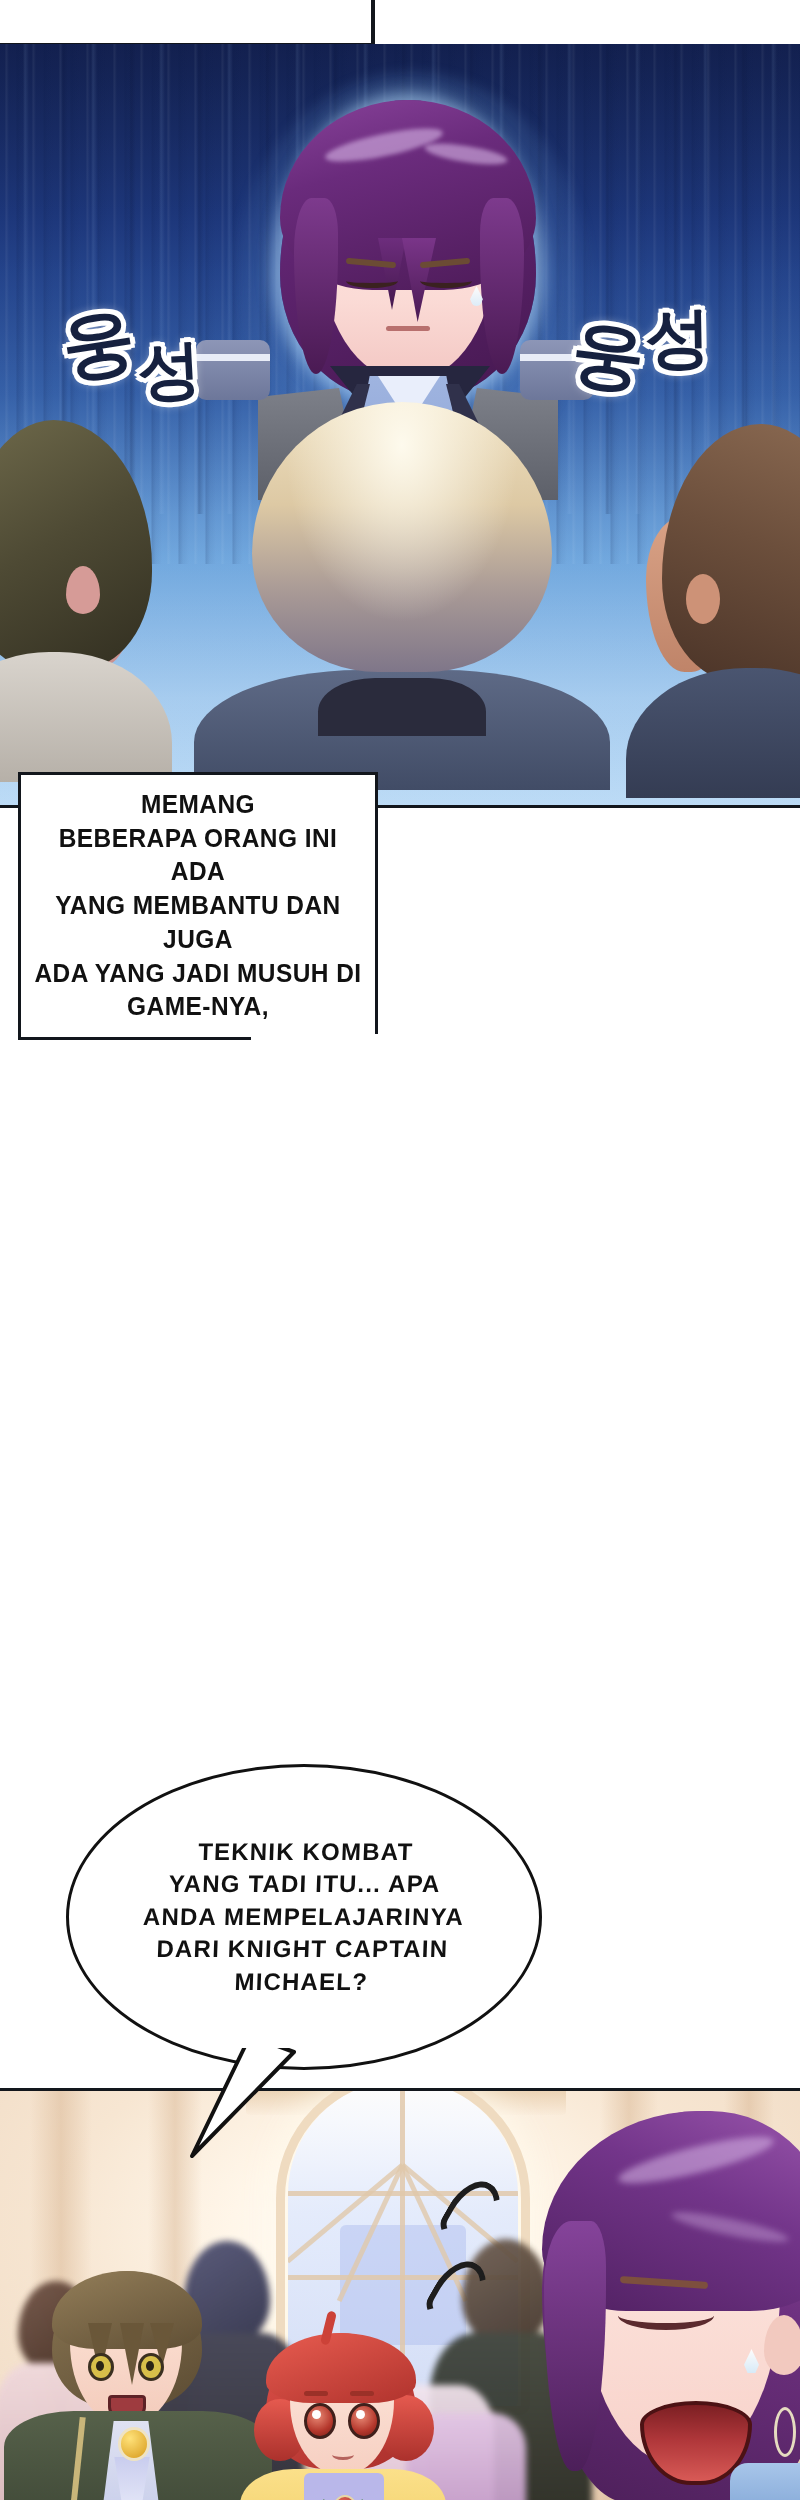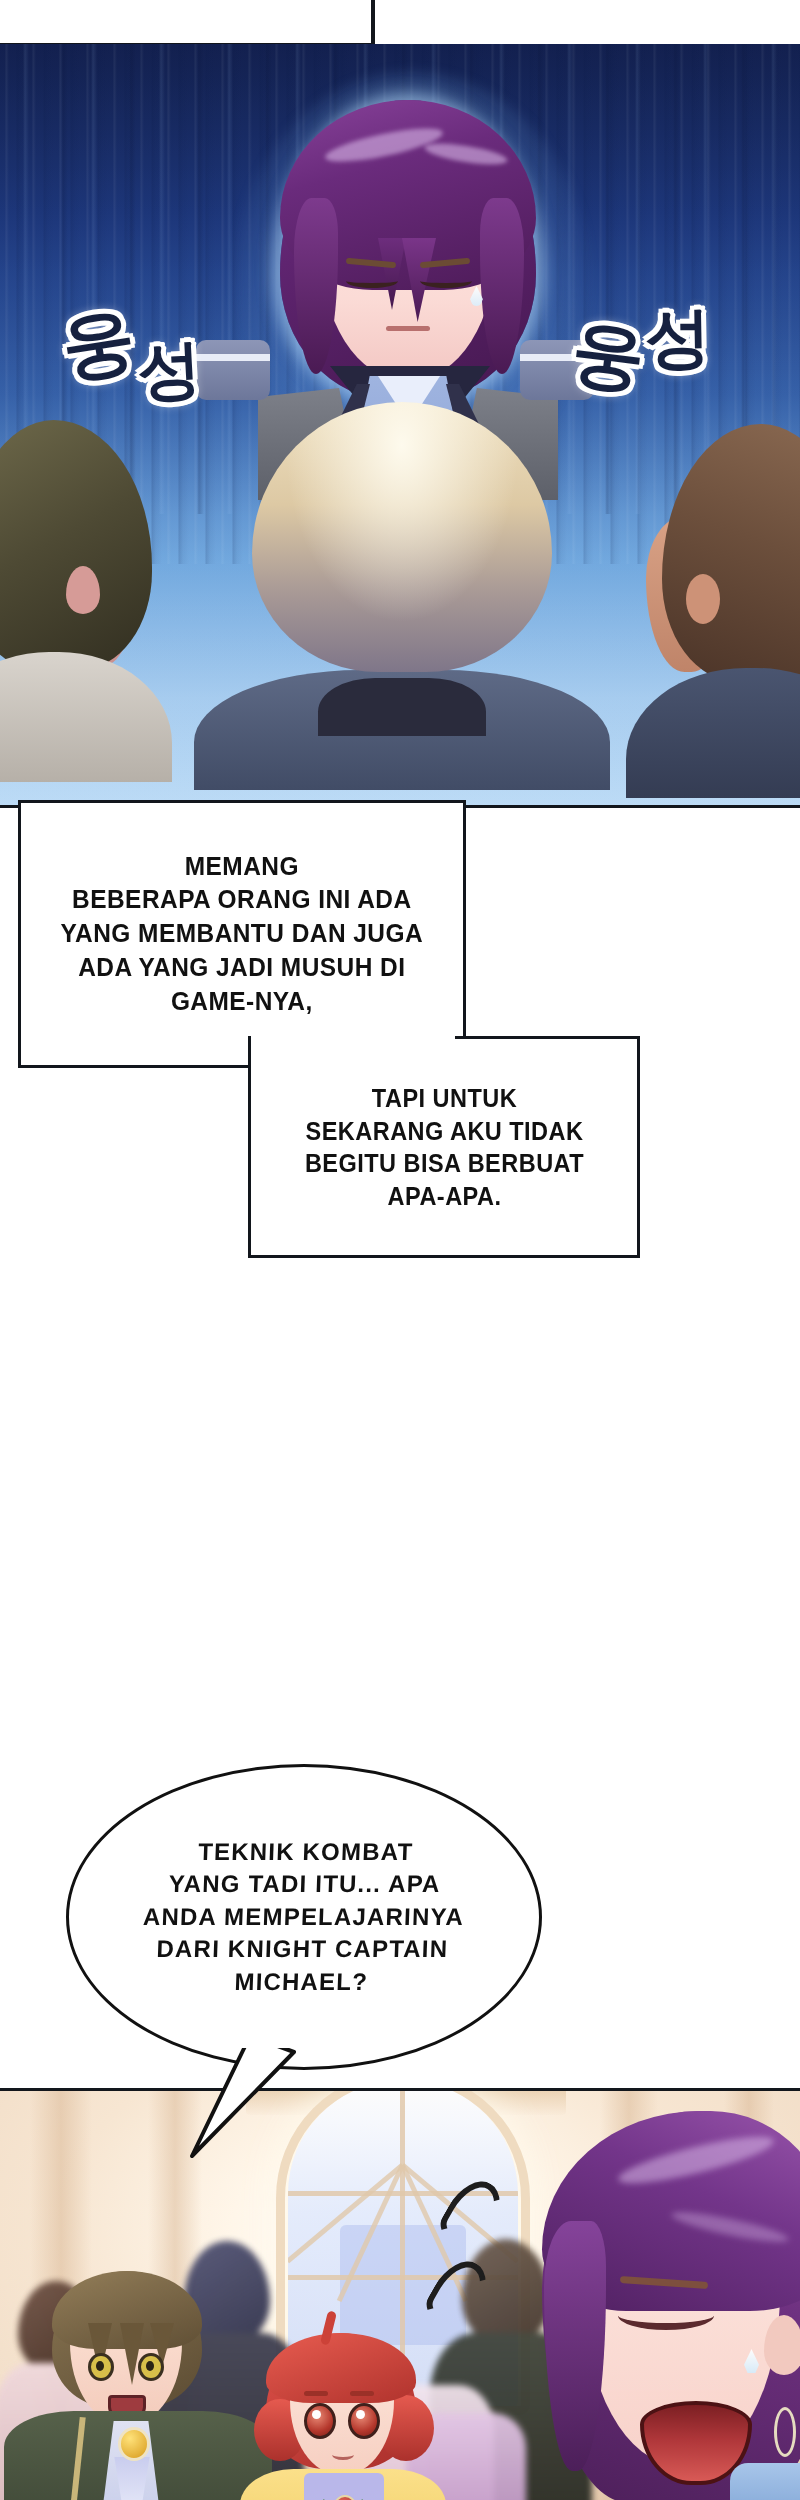--- a/index.html
+++ b/index.html
@@ -271,21 +271,21 @@
     font-family:"Liberation Sans", sans-serif;
     font-weight:700;
     color:#111111;
     text-align:center;
     letter-spacing:.5px;
     line-height:1.30;
     font-size:26px;
     transform:scaleX(.94);
     white-space:pre-line;
   }
-  #narr-1{left:18px;top:772px;width:448px;height:268px;margin-top:28px;}
+  #narr-1{left:18px;top:772px;width:360px;height:268px;}
   #narr-1 .narr-text{font-size:26px;}
   #narr-2{left:248px;top:1036px;width:392px;height:222px;}
   #narr-2 .narr-text{font-size:25px;}
 
   
   .seam{position:absolute;background:#ffffff;}
   #seam-1{left:251px;top:1034px;width:204px;height:7px;}
 
   
   #white-gap{left:0;top:1258px;width:800px;height:820px;background:#ffffff;}
@@ -542,26 +542,20 @@
     <div class="sfx" id="sfx-right"><span class="c1">웅</span><span class="c2">성</span></div>
   </div>
 
   <div class="narr-box" id="narr-1">
     <div class="narr-text">MEMANG
 BEBERAPA ORANG INI ADA
 YANG MEMBANTU DAN JUGA
 ADA YANG JADI MUSUH DI
 GAME-NYA,</div>
   </div>
-  <div class="narr-box" id="narr-2">
-    <div class="narr-text">TAPI UNTUK
-SEKARANG AKU TIDAK
-BEGITU BISA BERBUAT
-APA-APA.</div>
-  </div>
   <div class="seam" id="seam-1"></div>
 
   <div class="abs" id="white-gap"></div>
 
   <div id="balloon">
     <div class="bal-text">TEKNIK KOMBAT
 YANG TADI ITU... APA
 ANDA MEMPELAJARINYA
 DARI KNIGHT CAPTAIN
 MICHAEL?</div>

